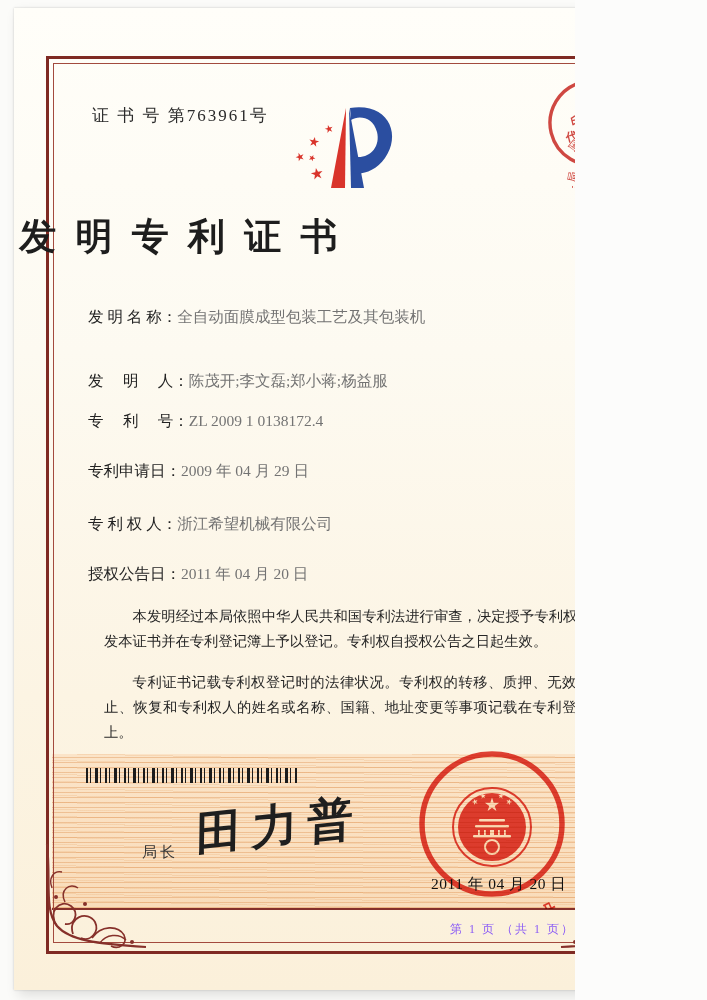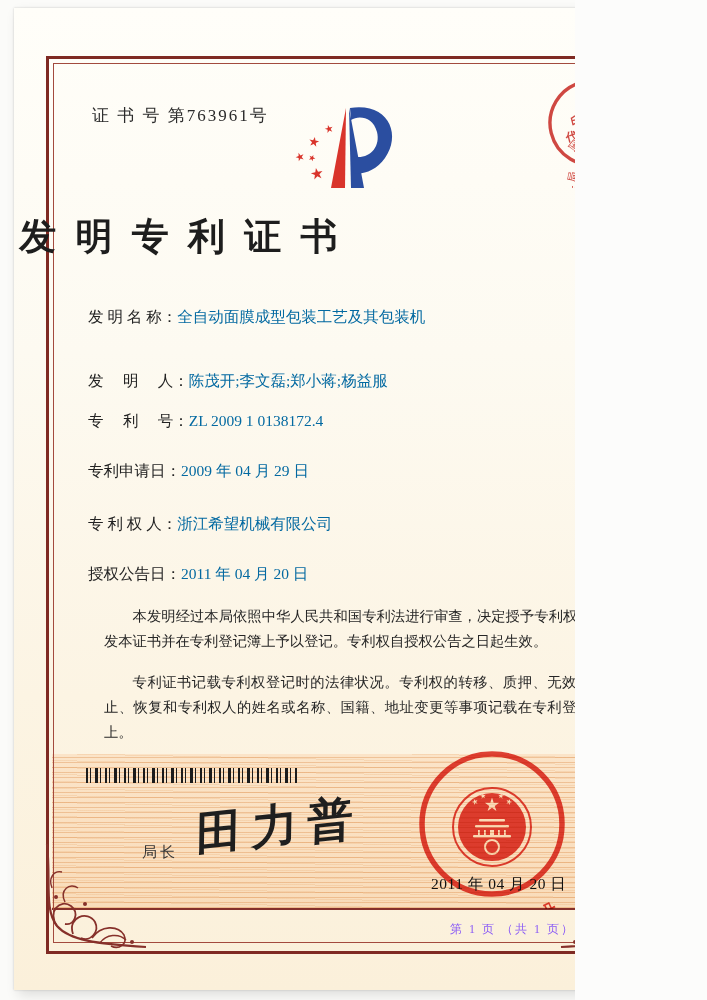--- a/index.html
+++ b/index.html
@@ -8,21 +8,21 @@
   .paper{position:absolute;left:14px;top:8px;width:679px;height:982px;
     background:linear-gradient(180deg,#fffef9 0%,#fdfaf1 35%,#fcf4e3 70%,#fbf0da 100%);
     box-shadow:0 0 2px rgba(0,0,0,.18), 4px 5px 12px rgba(0,0,0,.12);}
   .frame-outer{position:absolute;left:46px;top:56px;width:611px;height:892px;border:3px solid #7f2a23;}
   .frame-inner{position:absolute;left:53px;top:63px;width:597px;height:878px;border:1px solid #a34a3e;}
   .cert-no{position:absolute;left:92px;top:104px;font-size:17px;color:#2b2b2b;letter-spacing:2px;}
   .title{position:absolute;left:0;right:0;top:212px;font-size:37px;font-weight:700;
     color:#1d1d1d;letter-spacing:.52em;text-indent:.52em;}
   .field{position:absolute;left:0;font-size:15.5px;color:#1f1f1f;white-space:nowrap;}
   .field .lbl{color:#222;}
-  .field .val{color:#0369a1;}
+  .field .val{color:#737373;}
   .f0{top:307px}.f1{top:371px}.f2{top:411px}.f3{top:461px}.f4{top:514px}.f5{top:564px}
   .body-text{position:absolute;left:88px;width:534px;top:588px;font-size:14.3px;line-height:25px;
     color:#262626;text-align:justify;}
   .body-text p{margin:16px;text-indent:2em;}
   .guilloche{position:absolute;left:52px;top:754px;width:603px;height:154px;
     background:
       repeating-linear-gradient(0deg, rgba(214,122,48,.32) 0 1px, rgba(255,255,255,0) 1px 5px),
       repeating-linear-gradient(1.2deg, rgba(226,150,80,.18) 0 1px, rgba(255,255,255,0) 1px 7px),
       linear-gradient(180deg,#fbe4c8,#f9dcba);
     border-bottom:2px solid #86302a;}

